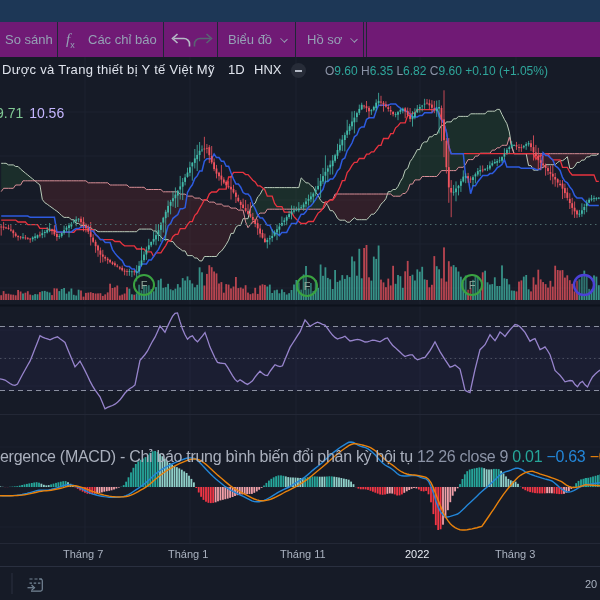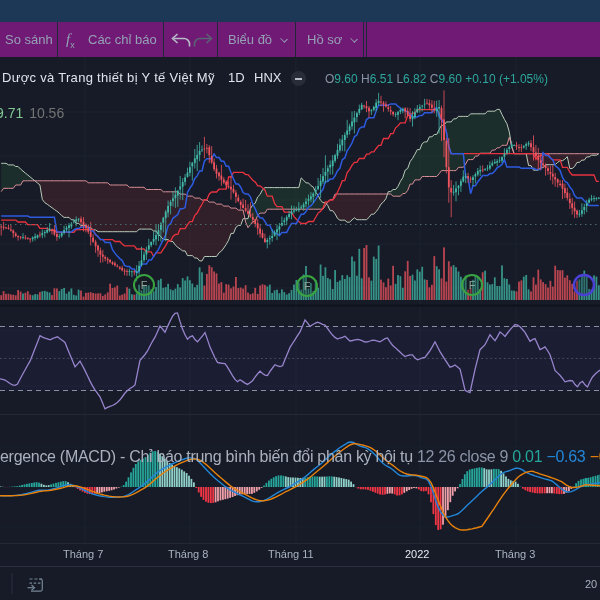--- a/index.html
+++ b/index.html
@@ -1,21 +1,21 @@
 <!DOCTYPE html>
 <html><head><meta charset="utf-8"><style>
 *{margin:0;padding:0;box-sizing:border-box}
 body{width:600px;height:600px;overflow:hidden;background:#161b27;font-family:"Liberation Sans",sans-serif}
 .wrap{position:relative;width:600px;height:600px}
 .topstrip{position:absolute;left:0;top:0;width:600px;height:22px;background:#1d3756}
 .toolbar{position:absolute;left:0;top:22px;width:600px;height:35px;background:#701a75;color:#95a1b5;font-size:13px}
 .toolbar .t{position:absolute;top:0;height:35px;line-height:35px;white-space:nowrap}
 .toolbar .sep{position:absolute;top:0;width:1px;height:35px;background:#1f2736}
 .chev{display:inline-block;width:6px;height:6px;border-right:1.4px solid #95a1b5;border-bottom:1.4px solid #95a1b5;transform:rotate(45deg) scale(1,.8);vertical-align:2px;margin-left:9px}
-.symrow{position:absolute;left:0;top:70px;width:554px;height:18px;color:#dfe3ec;font-size:13px}
+.symrow{position:absolute;left:0;top:62px;width:554px;height:18px;color:#dfe3ec;font-size:13px}
 .symrow > span{position:absolute;white-space:nowrap}
 .ohlc .k{color:#8b93a6} .ohlc .v{color:#2fa79c}
 .legend2{position:absolute;left:-4px;top:105px;font-size:14px;white-space:nowrap}
 .macdtitle{position:absolute;left:0px;top:448px;font-size:16px;color:#aab0bd;white-space:nowrap;letter-spacing:-0.3px}
 .axis{position:absolute;top:548px;width:600px;font-size:11px;color:#aab2c0}
 .axis span{position:absolute}
 .btoolbar{position:absolute;left:0;top:567px;width:540px;height:33px;background:#161b27}
 </style></head><body>
 <div class="wrap">
   <div class="topstrip"></div>
@@ -1091,28 +1091,28 @@
       <polyline points="-11.8,496.1 -9.4,496.0 -7.0,495.8 -4.5,495.7 -2.1,495.6 0.3,495.6 2.7,495.7 5.1,495.8 7.6,495.8 10.0,495.7 12.4,495.6 14.8,495.4 17.2,495.3 19.7,494.9 22.1,494.5 24.5,493.9 26.9,493.4 29.3,492.8 31.8,492.1 34.2,491.4 36.6,490.7 39.0,490.3 41.4,490.1 43.9,490.2 46.3,490.2 48.7,489.9 51.1,489.4 53.5,488.8 56.0,488.1 58.4,487.4 60.8,486.6 63.2,485.7 65.6,485.0 68.0,484.7 70.5,484.9 72.9,485.3 75.3,486.0 77.7,487.1 80.1,488.1 82.6,489.3 85.0,490.5 87.4,491.7 89.8,492.8 92.2,493.8 94.7,494.5 97.1,495.2 99.5,495.8 101.9,496.2 104.3,496.6 106.8,496.9 109.2,497.2 111.6,497.4 114.0,497.4 116.4,497.3 118.9,497.1 121.3,496.9 123.7,496.5 126.1,495.7 128.5,494.6 131.0,493.1 133.4,491.5 135.8,489.9 138.2,488.3 140.6,486.8 143.0,484.9 145.5,483.0 147.9,480.9 150.3,478.7 152.7,476.5 155.1,474.3 157.6,472.4 160.0,470.6 162.4,469.1 164.8,467.7 167.2,466.4 169.7,465.2 172.1,464.0 174.5,462.9 176.9,461.8 179.3,460.7 181.8,459.8 184.2,459.0 186.6,458.3 189.0,457.9 191.4,457.9 193.9,458.2 196.3,459.4 198.7,461.4 201.1,463.9 203.5,466.6 206.0,469.2 208.4,471.8 210.8,474.2 213.2,476.6 215.6,478.8 218.0,480.8 220.5,482.7 222.9,484.7 225.3,486.7 227.7,488.3 230.1,489.8 232.6,491.2 235.0,492.4 237.4,493.6 239.8,494.8 242.2,495.9 244.7,497.1 247.1,498.4 249.5,499.6 251.9,500.9 254.3,501.6 256.8,501.8 259.2,501.7 261.6,501.2 264.0,500.3 266.4,499.3 268.9,498.0 271.3,496.7 273.7,495.2 276.1,493.7 278.5,492.1 281.0,490.8 283.4,489.6 285.8,488.5 288.2,487.5 290.6,486.2 293.0,484.7 295.5,483.2 297.9,481.7 300.3,480.2 302.7,478.6 305.1,476.9 307.6,474.9 310.0,472.8 312.4,470.6 314.8,468.6 317.2,466.7 319.7,464.7 322.1,462.7 324.5,460.5 326.9,458.3 329.3,456.1 331.8,453.9 334.2,451.9 336.6,450.1 339.0,448.2 341.4,446.6 343.9,445.1 346.3,443.6 348.7,442.3 351.1,442.0 353.5,442.5 356.0,443.9 358.4,445.3 360.8,446.4 363.2,447.0 365.6,447.6 368.0,448.9 370.5,450.6 372.9,452.7 375.3,455.1 377.7,457.8 380.1,460.6 382.6,463.1 385.0,465.0 387.4,466.4 389.8,467.6 392.2,469.2 394.7,471.2 397.1,473.5 399.5,475.1 401.9,475.8 404.3,476.0 406.8,476.0 409.2,475.8 411.6,475.6 414.0,475.4 416.4,475.7 418.9,476.5 421.3,477.7 423.7,478.4 426.1,478.8 428.5,481.2 431.0,486.4 433.4,493.1 435.8,500.7 438.2,507.1 440.6,511.9 443.0,514.9 445.5,516.6 447.9,517.0 450.3,516.4 452.7,515.6 455.1,514.8 457.6,514.0 460.0,512.3 462.4,510.1 464.8,507.7 467.2,505.2 469.7,502.9 472.1,500.7 474.5,498.5 476.9,496.2 479.3,493.8 481.8,491.5 484.2,489.4 486.6,487.5 489.0,485.3 491.4,483.0 493.9,480.7 496.3,478.5 498.7,476.0 501.1,474.0 503.5,472.6 506.0,471.7 508.4,471.0 510.8,470.2 513.2,469.2 515.6,468.3 518.0,468.2 520.5,469.0 522.9,470.2 525.3,471.8 527.7,473.2 530.1,474.2 532.6,475.0 535.0,475.9 537.4,476.7 539.8,477.4 542.2,478.2 544.7,478.9 547.1,479.5 549.5,480.2 551.9,481.0 554.3,482.8 556.8,484.9 559.2,487.0 561.6,488.9 564.0,490.6 566.4,491.7 568.9,492.0 571.3,491.6 573.7,490.6 576.1,489.3 578.5,487.9 581.0,486.7 583.4,485.6 585.8,484.7 600.0,482.7" fill="none" stroke="#2386d8" stroke-width="1.4"></polyline>
       <polyline points="-11.8,496.3 -9.4,496.2 -7.0,496.1 -4.5,496.0 -2.1,495.9 0.3,495.8 2.7,495.8 5.1,495.8 7.6,495.8 10.0,495.8 12.4,495.7 14.8,495.6 17.2,495.5 19.7,495.4 22.1,495.1 24.5,494.8 26.9,494.4 29.3,493.9 31.8,493.4 34.2,492.8 36.6,492.2 39.0,491.6 41.4,491.2 43.9,490.9 46.3,490.7 48.7,490.5 51.1,490.2 53.5,489.8 56.0,489.3 58.4,488.8 60.8,488.2 63.2,487.6 65.6,486.9 68.0,486.3 70.5,485.9 72.9,485.7 75.3,485.8 77.7,486.2 80.1,486.8 82.6,487.6 85.0,488.4 87.4,489.4 89.8,490.3 92.2,491.3 94.7,492.2 97.1,493.1 99.5,493.9 101.9,494.5 104.3,495.1 106.8,495.6 109.2,496.1 111.6,496.5 114.0,496.7 116.4,496.9 118.9,497.0 121.3,496.9 123.7,496.8 126.1,496.5 128.5,496.0 131.0,495.2 133.4,494.1 135.8,492.9 138.2,491.6 140.6,490.2 143.0,488.9 145.5,487.4 147.9,485.6 150.3,483.7 152.7,481.6 155.1,479.5 157.6,477.5 160.0,475.5 162.4,473.7 164.8,472.0 167.2,470.4 169.7,468.9 172.1,467.5 174.5,466.2 176.9,464.9 179.3,463.7 181.8,462.6 184.2,461.6 186.6,460.6 189.0,459.8 191.4,459.3 193.9,459.0 196.3,459.1 198.7,459.7 201.1,460.9 203.5,462.5 206.0,464.4 208.4,466.5 210.8,468.7 213.2,471.0 215.6,473.2 218.0,475.4 220.5,477.5 222.9,479.5 225.3,481.6 227.7,483.6 230.1,485.6 232.6,487.4 235.0,488.8 237.4,490.2 239.8,491.5 242.2,492.8 244.7,494.1 247.1,495.3 249.5,496.6 251.9,497.9 254.3,499.0 256.8,499.9 259.2,500.5 261.6,500.8 264.0,500.7 266.4,500.4 268.9,499.8 271.3,499.0 273.7,498.0 276.1,496.9 278.5,495.6 281.0,494.3 283.4,493.0 285.8,491.7 288.2,490.6 290.6,489.4 293.0,488.2 295.5,487.0 297.9,485.5 300.3,484.0 302.7,482.4 305.1,480.8 307.6,479.1 310.0,477.2 312.4,475.3 314.8,473.3 317.2,471.3 319.7,469.3 322.1,467.3 324.5,465.2 326.9,463.1 329.3,461.0 331.8,458.8 334.2,456.7 336.6,454.7 339.0,452.7 341.4,450.8 343.9,449.0 346.3,447.3 348.7,445.7 351.1,444.5 353.5,443.8 356.0,443.7 358.4,444.1 360.8,444.6 363.2,445.2 365.6,445.8 368.0,446.6 370.5,447.7 372.9,449.1 375.3,450.8 377.7,452.8 380.1,455.0 382.6,457.3 385.0,459.5 387.4,461.5 389.8,463.2 392.2,464.9 394.7,466.7 397.1,468.7 399.5,470.5 401.9,472.0 404.3,473.1 406.8,474.0 409.2,474.5 411.6,474.8 414.0,475.0 416.4,475.2 418.9,475.6 421.3,476.2 423.7,476.8 426.1,477.4 428.5,479.2 431.0,482.7 433.4,487.9 435.8,494.0 438.2,500.2 440.6,506.4 443.0,512.0 445.5,516.8 447.9,520.7 450.3,523.7 452.7,525.9 455.1,527.6 457.6,528.9 460.0,529.7 462.4,530.0 464.8,530.0 467.2,529.8 469.7,529.3 472.1,528.9 474.5,528.3 476.9,527.7 479.3,527.0 481.8,526.3 484.2,523.0 486.6,519.5 489.0,516.0 491.4,512.4 493.9,508.8 496.3,505.1 498.7,501.4 501.1,497.8 503.5,494.4 506.0,491.1 508.4,488.0 510.8,485.2 513.2,482.4 515.6,479.7 518.0,477.3 520.5,475.3 522.9,473.8 525.3,472.7 527.7,472.0 530.1,471.4 532.6,471.3 535.0,472.2 537.4,472.9 539.8,473.8 542.2,474.6 544.7,475.4 547.1,476.2 549.5,477.0 551.9,477.8 554.3,478.7 556.8,479.6 559.2,480.7 561.6,481.7 564.0,483.4 566.4,485.1 568.9,486.4 571.3,487.2 573.7,487.5 576.1,487.4 578.5,486.9 581.0,486.3 583.4,485.5 585.8,484.7 600.0,485.7" fill="none" stroke="#e8820c" stroke-width="1.4"></polyline>
     </svg>
   <div class="symrow">
     <span style="left:2px;letter-spacing:0.3px">Dược và Trang thiết bị Y tế Việt Mỹ</span>
     <span style="left:228px">1D</span>
     <span style="left:254px">HNX</span>
     <span style="left:291px;top:1px;width:15px;height:15px;border-radius:50%;background:#272c38">
         <span style="position:absolute;left:4px;top:6.5px;width:7px;height:2px;background:#b4bac6"></span>
       </span>
-    <span class="ohlc" style="left:325px;font-size:12px;top:2px"><span class="k">O</span><span class="v">9.60</span> <span class="k">H</span><span class="v">6.51</span> <span class="k">L</span><span class="v">6.82</span> <span class="k">C</span><span class="v">9.60</span> <span class="v">+0.10 (+1.05%)</span></span>
+    <span class="ohlc" style="left:325px;font-size:12px;top:2px"><span class="k">O</span><span class="v">9.60</span> <span class="k">H</span><span class="v">6.35</span> <span class="k">L</span><span class="v">6.82</span> <span class="k">C</span><span class="v">9.60</span> <span class="v">+0.10 (+1.05%)</span></span>
   </div>
-  <div class="legend2"><span style="color:#81c995">9.71</span> <span style="color:#737373;margin-left:2px">10.56</span></div>
+  <div class="legend2"><span style="color:#81c995">9.71</span> <span style="color:#c4b5fd;margin-left:2px">10.56</span></div>
   <div class="macdtitle">ergence (MACD) - Chỉ báo trung bình biến đổi phân kỳ hội tụ <span style="color:#8b93a6">12 26 close 9</span> <span style="color:#26a69a">0.01</span> <span style="color:#2386d8">−0.63</span> <span style="color:#e8820c">−0.64</span></div>
   <div class="axis">
     <span style="left:63px">Tháng 7</span>
-    <span style="left:168px">Tháng 8</span>
-    <span style="left:268px">Tháng 11</span>
+    <span style="left:168px">Tháng 1</span>
+    <span style="left:280px">Tháng 11</span>
     <span style="left:405px;color:#e6eaf2;font-weight:normal">2022</span>
     <span style="left:495px">Tháng 3</span>
   </div>
   <div class="btoolbar">
     <svg width="600" height="33">
       <line x1="12" y1="6" x2="12" y2="27" stroke="#2a3040" stroke-width="1"></line>
       <line x1="29.5" y1="12" x2="42" y2="12" stroke="#758696" stroke-width="1.2" stroke-dasharray="3,2"></line>
       <line x1="29.5" y1="16.2" x2="40.5" y2="16.2" stroke="#758696" stroke-width="1.2" stroke-dasharray="2.5,1.7"></line>
       <path d="M39 12 h1.5 a1.8 1.8 0 0 1 1.8 1.8 v8.5 a1.8 1.8 0 0 1 -1.8 1.8 h-9.5" fill="none" stroke="#758696" stroke-width="1.2"></path>
       <line x1="27.5" y1="20.7" x2="33.5" y2="20.7" stroke="#758696" stroke-width="1.2"></line>

